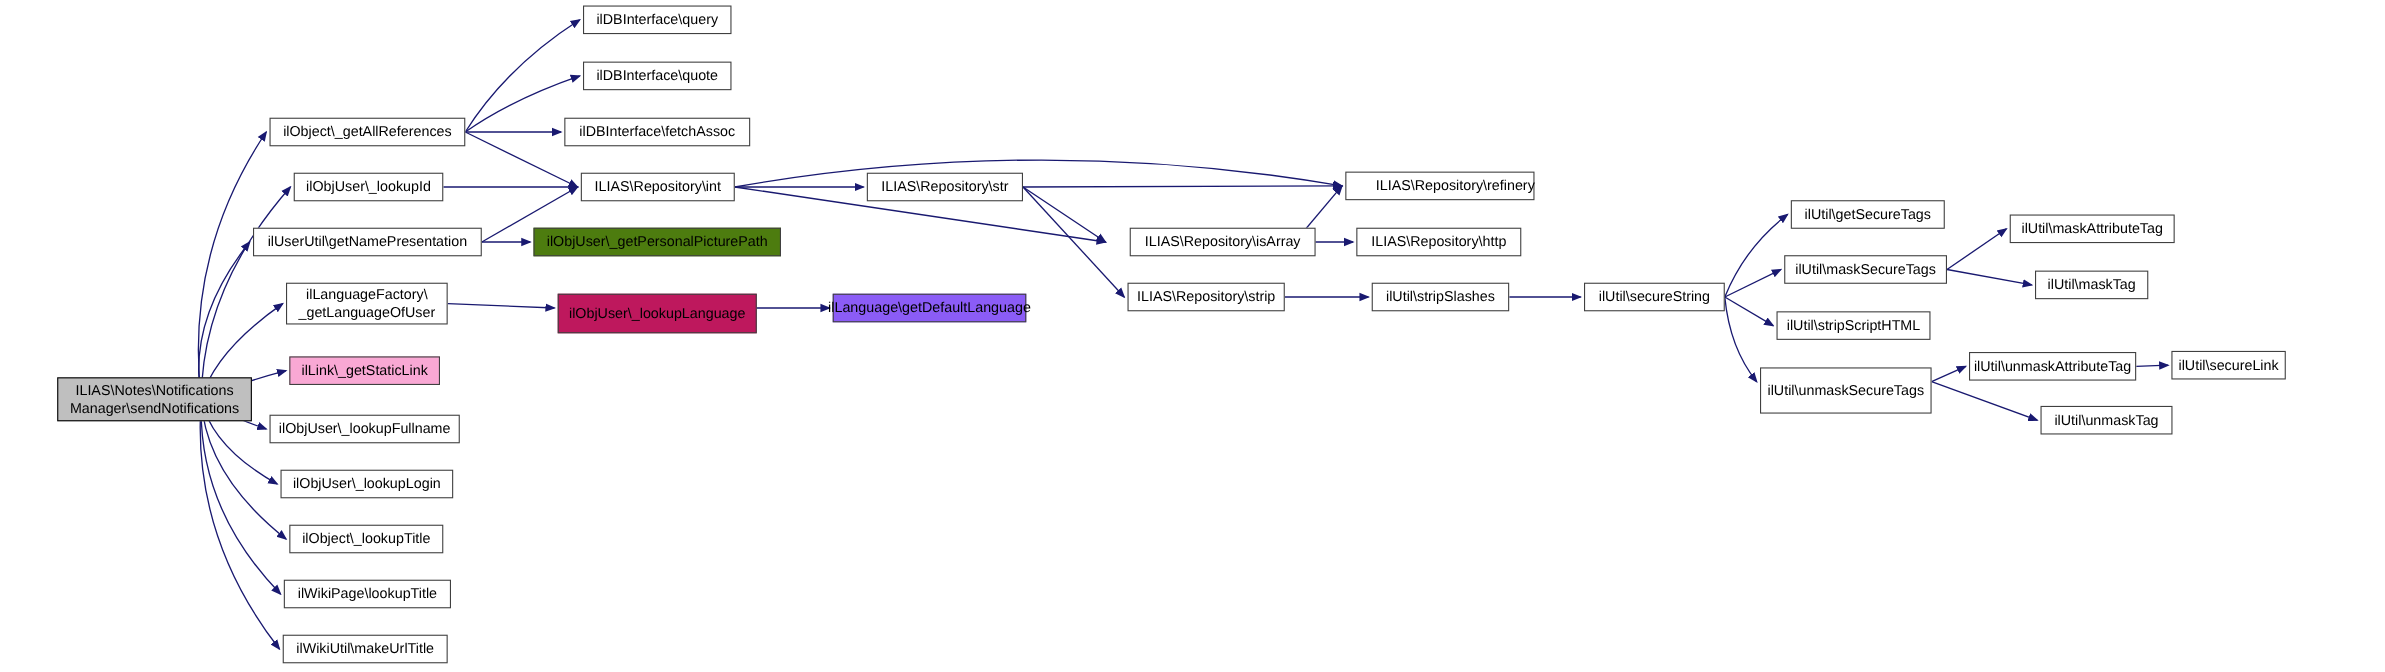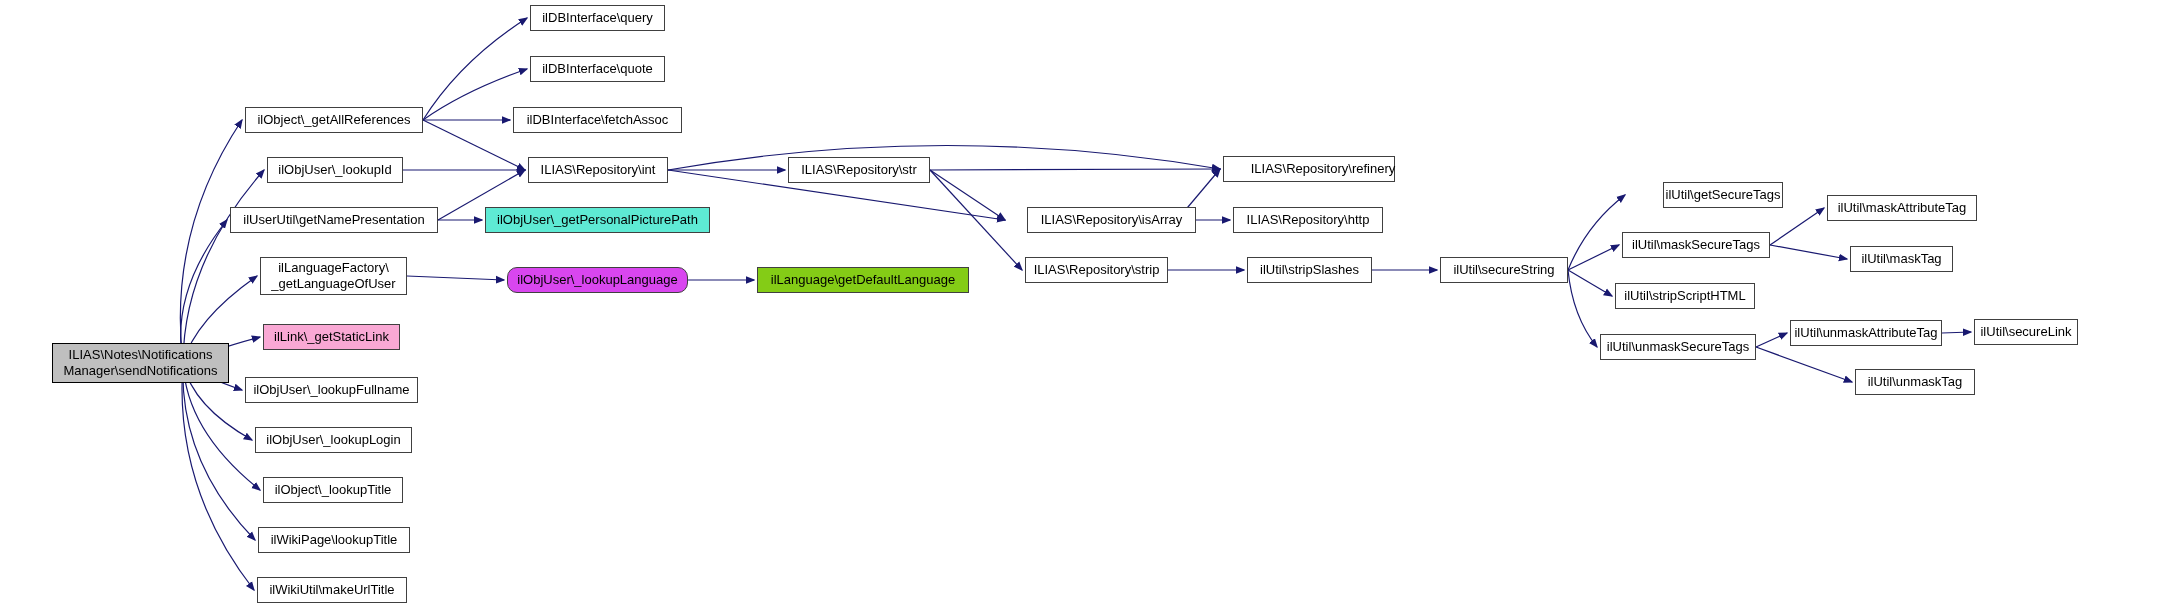--- a/index.html
+++ b/index.html
@@ -103,33 +103,33 @@
       <div class="node" style="left: 263px; top: 324px; width: 137px; height: 26px; border-color: rgb(64, 64, 64); background: #f9a8d4; color: rgb(0, 0, 0);">ilLink\_getStaticLink</div>
       <div class="node" style="left: 245px; top: 377px; width: 173px; height: 26px; border-color: rgb(64, 64, 64); background: rgb(255, 255, 255); color: rgb(0, 0, 0);">ilObjUser\_lookupFullname</div>
       <div class="node" style="left: 255px; top: 427px; width: 157px; height: 26px; border-color: rgb(64, 64, 64); background: rgb(255, 255, 255); color: rgb(0, 0, 0);">ilObjUser\_lookupLogin</div>
       <div class="node" style="left: 263px; top: 477px; width: 140px; height: 26px; border-color: rgb(64, 64, 64); background: rgb(255, 255, 255); color: rgb(0, 0, 0);">ilObject\_lookupTitle</div>
       <div class="node" style="left: 258px; top: 527px; width: 152px; height: 26px; border-color: rgb(64, 64, 64); background: rgb(255, 255, 255); color: rgb(0, 0, 0);">ilWikiPage\lookupTitle</div>
       <div class="node" style="left: 257px; top: 577px; width: 150px; height: 26px; border-color: rgb(64, 64, 64); background: rgb(255, 255, 255); color: rgb(0, 0, 0);">ilWikiUtil\makeUrlTitle</div>
       <div class="node" style="left: 530px; top: 5px; width: 135px; height: 26px; border-color: rgb(64, 64, 64); background: rgb(255, 255, 255); color: rgb(0, 0, 0);">ilDBInterface\query</div>
       <div class="node" style="left: 530px; top: 56px; width: 135px; height: 26px; border-color: rgb(64, 64, 64); background: rgb(255, 255, 255); color: rgb(0, 0, 0);">ilDBInterface\quote</div>
       <div class="node" style="left: 513px; top: 107px; width: 169px; height: 26px; border-color: rgb(64, 64, 64); background: rgb(255, 255, 255); color: rgb(0, 0, 0);">ilDBInterface\fetchAssoc</div>
       <div class="node" style="left: 528px; top: 157px; width: 140px; height: 26px; border-color: rgb(64, 64, 64); background: rgb(255, 255, 255); color: rgb(0, 0, 0);">ILIAS\Repository\int</div>
-      <div class="node" style="left: 485px; top: 207px; width: 225px; height: 26px; border-color: rgb(64, 64, 64); background: #5eead4; color: rgb(0, 0, 0);">ilObjUser\_getPersonalPicturePath</div>
-      <div class="node" style="left: 507px; top: 267px; width: 181px; height: 26px; border-color: rgb(64, 64, 64); background: #d946ef; color: rgb(0, 0, 0); border-radius: 10px;">ilObjUser\_lookupLanguage</div>
-      <div class="node" style="left: 757px; top: 267px; width: 212px; height: 26px; border-color: rgb(64, 64, 64); background: #84cc16; color: rgb(0, 0, 0);">ilLanguage\getDefaultLanguage</div>
+      <div class="node" style="left: 485px; top: 207px; width: 225px; height: 26px; border-color: rgb(64, 64, 64); background: #4d7c0f; color: rgb(0, 0, 0);">ilObjUser\_getPersonalPicturePath</div>
+      <div class="node" style="left: 507px; top: 267px; width: 181px; height: 36px; border-color: rgb(64, 64, 64); background: #be185d; color: rgb(0, 0, 0);">ilObjUser\_lookupLanguage</div>
+      <div class="node" style="left: 757px; top: 267px; width: 176px; height: 26px; border-color: rgb(64, 64, 64); background: #8b5cf6; color: rgb(0, 0, 0);">ilLanguage\getDefaultLanguage</div>
       <div class="node" style="left: 788px; top: 157px; width: 142px; height: 26px; border-color: rgb(64, 64, 64); background: rgb(255, 255, 255); color: rgb(0, 0, 0);">ILIAS\Repository\str</div>
       <div class="node" style="left: 1008px; top: 207px; width: 169px; height: 26px; border-color: rgb(64, 64, 64); background: rgb(255, 255, 255); color: rgb(0, 0, 0); margin-left: 19px;">ILIAS\Repository\isArray</div>
       <div class="node" style="left: 1025px; top: 257px; width: 143px; height: 26px; border-color: rgb(64, 64, 64); background: rgb(255, 255, 255); color: rgb(0, 0, 0);">ILIAS\Repository\strip</div>
       <div class="node" style="left: 1223px; top: 156px; width: 172px; height: 26px; border-color: rgb(64, 64, 64); background: rgb(255, 255, 255); color: rgb(0, 0, 0); padding-left: 28px;">ILIAS\Repository\refinery</div>
       <div class="node" style="left: 1233px; top: 207px; width: 150px; height: 26px; border-color: rgb(64, 64, 64); background: rgb(255, 255, 255); color: rgb(0, 0, 0);">ILIAS\Repository\http</div>
       <div class="node" style="left: 1247px; top: 257px; width: 125px; height: 26px; border-color: rgb(64, 64, 64); background: rgb(255, 255, 255); color: rgb(0, 0, 0);">ilUtil\stripSlashes</div>
       <div class="node" style="left: 1440px; top: 257px; width: 128px; height: 26px; border-color: rgb(64, 64, 64); background: rgb(255, 255, 255); color: rgb(0, 0, 0);">ilUtil\secureString</div>
-      <div class="node" style="left: 1628px; top: 182px; width: 120px; height: 26px; border-color: rgb(64, 64, 64); background: rgb(255, 255, 255); color: rgb(0, 0, 0); margin-left: 35px;">ilUtil\getSecureTags</div>
+      <div class="node" style="left: 1628px; top: 182px; width: 140px; height: 26px; border-color: rgb(64, 64, 64); background: rgb(255, 255, 255); color: rgb(0, 0, 0);">ilUtil\getSecureTags</div>
       <div class="node" style="left: 1622px; top: 232px; width: 148px; height: 26px; border-color: rgb(64, 64, 64); background: rgb(255, 255, 255); color: rgb(0, 0, 0);">ilUtil\maskSecureTags</div>
       <div class="node" style="left: 1615px; top: 283px; width: 140px; height: 26px; border-color: rgb(64, 64, 64); background: rgb(255, 255, 255); color: rgb(0, 0, 0);">ilUtil\stripScriptHTML</div>
-      <div class="node" style="left: 1600px; top: 334px; width: 156px; height: 26px; border-color: rgb(64, 64, 64); background: rgb(255, 255, 255); color: rgb(0, 0, 0);">ilUtil\unmaskSecureTags</div>
+      <div class="node" style="left: 1600px; top: 334px; width: 156px; height: 42px; border-color: rgb(64, 64, 64); background: rgb(255, 255, 255); color: rgb(0, 0, 0);">ilUtil\unmaskSecureTags</div>
       <div class="node" style="left: 1827px; top: 195px; width: 150px; height: 26px; border-color: rgb(64, 64, 64); background: rgb(255, 255, 255); color: rgb(0, 0, 0);">ilUtil\maskAttributeTag</div>
       <div class="node" style="left: 1850px; top: 246px; width: 103px; height: 26px; border-color: rgb(64, 64, 64); background: rgb(255, 255, 255); color: rgb(0, 0, 0);">ilUtil\maskTag</div>
       <div class="node" style="left: 1790px; top: 320px; width: 152px; height: 26px; border-color: rgb(64, 64, 64); background: rgb(255, 255, 255); color: rgb(0, 0, 0);">ilUtil\unmaskAttributeTag</div>
       <div class="node" style="left: 1855px; top: 369px; width: 120px; height: 26px; border-color: rgb(64, 64, 64); background: rgb(255, 255, 255); color: rgb(0, 0, 0);">ilUtil\unmaskTag</div>
       <div class="node" style="left: 1974px; top: 319px; width: 104px; height: 26px; border-color: rgb(64, 64, 64); background: rgb(255, 255, 255); color: rgb(0, 0, 0);">ilUtil\secureLink</div>
     </div>
 </div>
 
 </body></html>

